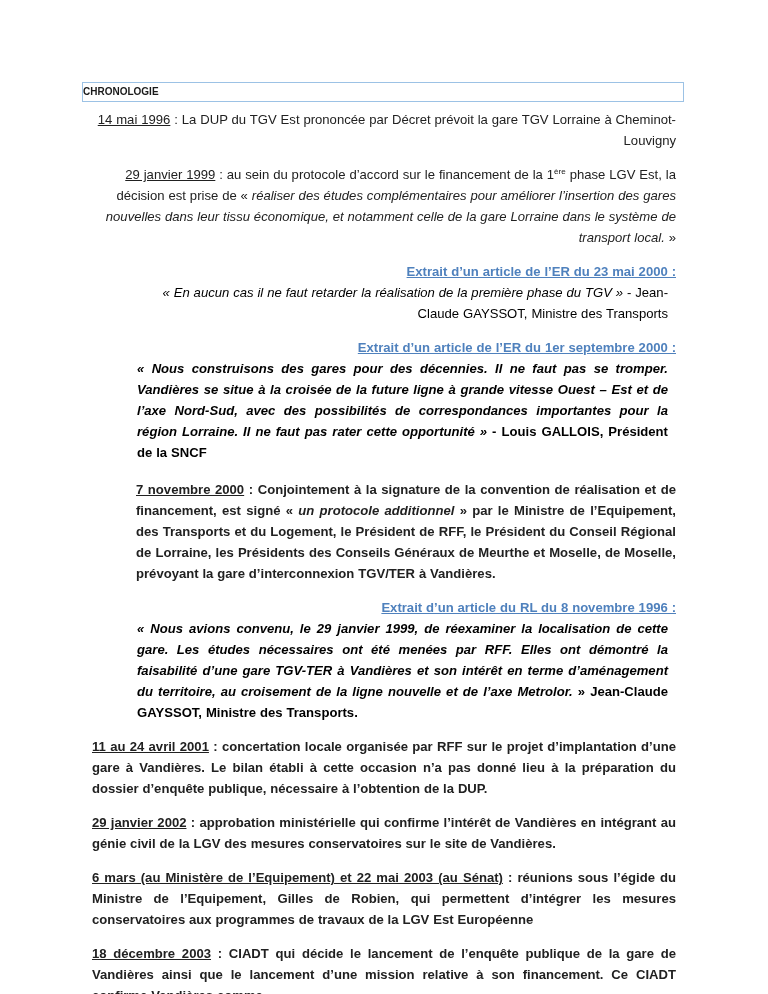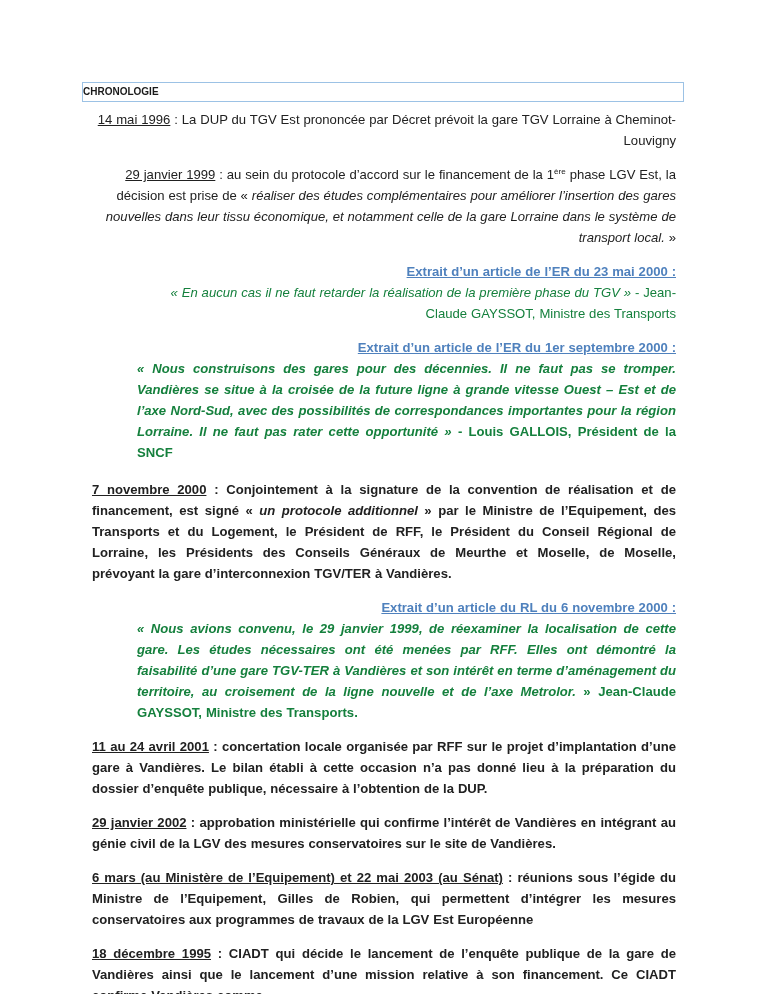--- a/index.html
+++ b/index.html
@@ -36,31 +36,32 @@
     top: 109px;
     width: 584px;
   }
   .doc-body p {
     margin: 0 0 13px 0;
     line-height: 21px;
     word-spacing: 0.02em;
   }
   .doc-body p.gap-before {
     margin-top: 16px;
+    margin-left: 44px;
   }
   .doc-body p.quote-head {
     margin: 0;
     padding-left: 45px;
     color: #4F81BD;
     font-weight: bold;
   }
   .doc-body p.quote-body {
-    margin: 0 0 13px 0;
+    margin: 0 8px 13px 0;
     padding-left: 45px;
-    color: #15803d;
+    color: #000000;
   }
   .align-left    { text-align: right; }
   .align-justify { text-align: justify; font-weight: bold; }
   .r-u   { text-decoration: underline; }
   .r-b   { font-weight: bold; margin-left: 12px; }
   .r-i   { font-style: italic; }
   .r-sup {
     font-size: 0.62em;
     vertical-align: super;
     line-height: 0;
@@ -74,20 +75,20 @@
     <span>CHRONOLOGIE</span>
   </div>
   <div class="doc-body" id="doc-body">
       <p class="align-left"><span class="r-u">14 mai 1996</span><span> : La DUP du TGV Est prononcée par Décret prévoit la gare TGV Lorraine à Cheminot-Louvigny</span></p>
       <p class="align-left"><span class="r-u">29 janvier 1999</span><span> : au sein du protocole d’accord sur le financement de la 1</span><span class="r-sup">ère</span><span> phase LGV Est, la décision est prise de « </span><span class="r-i">réaliser des études complémentaires pour améliorer l’insertion des gares nouvelles dans leur tissu économique, et notamment celle de la gare Lorraine dans le système de transport local.</span><span> »</span></p>
       <p class="quote-head align-left"><span class="r-u r-b">Extrait d’un article de l’ER du 23 mai 2000 :</span></p>
       <p class="quote-body align-left"><span class="r-i">« En aucun cas il ne faut retarder la réalisation de la première phase du TGV »</span><span> - Jean-Claude GAYSSOT, Ministre des Transports</span></p>
       <p class="quote-head align-left gap-before"><span class="r-u r-b">Extrait d’un article de l’ER du 1er septembre 2000 :</span></p>
       <p class="quote-body align-justify"><span class="r-i">« Nous construisons des gares pour des décennies. Il ne faut pas se tromper. Vandières se situe à la croisée de la future ligne à grande vitesse Ouest – Est et de l’axe Nord-Sud, avec des possibilités de correspondances importantes pour la région Lorraine. Il ne faut pas rater cette opportunité »</span><span> - Louis GALLOIS, Président de la SNCF</span></p>
       <p class="align-justify gap-before"><span class="r-u">7 novembre 2000</span><span> : Conjointement à la signature de la convention de réalisation et de financement, est signé « </span><span class="r-i">un protocole additionnel</span><span> » par le Ministre de l’Equipement, des Transports et du Logement, le Président de RFF, le Président du Conseil Régional de Lorraine, les Présidents des Conseils Généraux de Meurthe et Moselle, de Moselle, prévoyant la gare d’interconnexion TGV/TER à Vandières.</span></p>
-      <p class="quote-head align-left"><span class="r-u r-b">Extrait d’un article du RL du 6 novembre 2000 :</span></p>
+      <p class="quote-head align-left"><span class="r-u r-b">Extrait d’un article du RL du 8 novembre 1996 :</span></p>
       <p class="quote-body align-justify"><span class="r-i">« Nous avions convenu, le 29 janvier 1999, de réexaminer la localisation de cette gare. Les études nécessaires ont été menées par RFF. Elles ont démontré la faisabilité d’une gare TGV-TER à Vandières et son intérêt en terme d’aménagement du territoire, au croisement de la ligne nouvelle et de l’axe Metrolor.</span><span> » Jean-Claude GAYSSOT, Ministre des Transports.</span></p>
       <p class="align-justify"><span class="r-u">11 au 24 avril 2001</span><span> : concertation locale organisée par RFF sur le projet d’implantation d’une gare à Vandières. Le bilan établi à cette occasion n’a pas donné lieu à la préparation du dossier d’enquête publique, nécessaire à l’obtention de la DUP.</span></p>
       <p class="align-justify"><span class="r-u">29 janvier 2002</span><span> : approbation ministérielle qui confirme l’intérêt de Vandières en intégrant au génie civil de la LGV des mesures conservatoires sur le site de Vandières.</span></p>
       <p class="align-justify"><span class="r-u">6 mars (au Ministère de l’Equipement) et 22 mai 2003 (au Sénat)</span><span> : réunions sous l’égide du Ministre de l’Equipement, Gilles de Robien, qui permettent d’intégrer les mesures conservatoires aux programmes de travaux de la LGV Est Européenne</span></p>
-      <p class="align-justify"><span class="r-u">18 décembre 1995</span><span> : CIADT qui décide le lancement de l’enquête publique de la gare de Vandières ainsi que le lancement d’une mission relative à son financement. Ce CIADT confirme Vandières comme « </span></p>
+      <p class="align-justify"><span class="r-u">18 décembre 2003</span><span> : CIADT qui décide le lancement de l’enquête publique de la gare de Vandières ainsi que le lancement d’une mission relative à son financement. Ce CIADT confirme Vandières comme « </span></p>
     </div>
 </div>
 
 </body></html>

